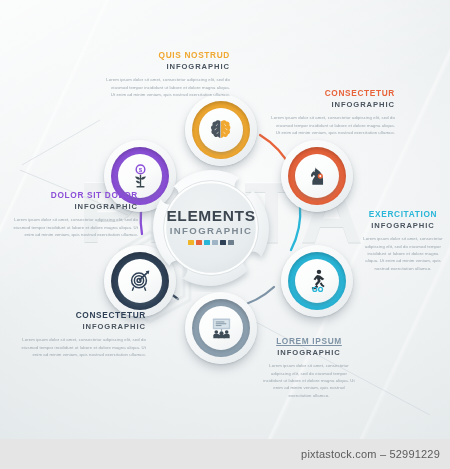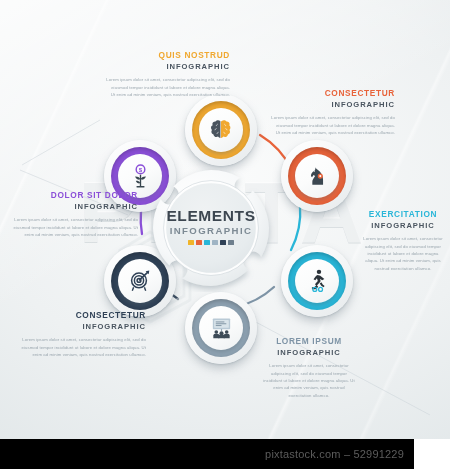--- a/index.html
+++ b/index.html
@@ -52,21 +52,21 @@
   .inner svg{display:block;}
 
   
   #hub{position:absolute;left:147px;top:164px;width:128px;height:128px;}
   .hubtxt{position:absolute;left:0;right:0;top:44px;text-align:center;pointer-events:none;}
   .hubtxt .h1{font-size:15.5px;font-weight:700;color:#3c4650;letter-spacing:.6px;line-height:1;}
   .hubtxt .h2{font-size:9.6px;font-weight:700;color:#7d8a94;letter-spacing:1.4px;line-height:1;margin-top:2px;}
   .sq{display:flex;gap:2.6px;justify-content:center;margin-top:5px;}
   .sq i{width:5.4px;height:5.4px;display:block;border-radius:.5px;}
 
-  #footer{height:30px;width:414px;background:#000000;display:flex;align-items:center;justify-content:flex-end;}
+  #footer{height:30px;width:450px;background:#e5e5e5;display:flex;align-items:center;justify-content:flex-end;}
   #footer span{font-size:11px;color:#5c5c5c;padding-right:10px;letter-spacing:.2px;}
 </style>
 </head>
 <body>
 
 <div id="stage">
 
   <div class="wm">PIXTA</div>
 
   <svg width="450" height="439" style="position:absolute;left:0;top:0;">
@@ -178,21 +178,21 @@
             <circle cx="18.4" cy="15.2" r="1.9"></circle>
               <path d="M15.3 21.6v-2.8c0-1.2 1.4-2.1 3.1-2.1s3.1.9 3.1 2.1v2.8z"></path>
             <circle cx="13" cy="16.4" r="2.1"></circle>
               <path d="M9.6 21.6v-2.1c0-1.3 1.5-2.3 3.4-2.3s3.4 1 3.4 2.3v2.1z"></path>
           </g>
         </svg>
       </div>
     </div>
   </div>
   <div class="tb ta-l" style="left:263px;top:336px;width:92px;">
-    <p class="t1" style="color:#7E94A6;">LOREM IPSUM</p>
+    <p class="t1" style="color:#7E94A6;text-decoration:underline;">LOREM IPSUM</p>
     <p class="t2">INFOGRAPHIC</p>
     <p class="body">Lorem ipsum dolor sit amet, consectetur adipiscing elit, sed do eiusmod tempor incididunt ut labore et dolore magna aliqua. Ut enim ad minim veniam, quis nostrud exercitation ullamco.</p>
   </div>
 
   <div class="node" style="left:104px;top:245px;width:72px;height:72px;">
     <div class="ring" style="width:58px;height:58px;background:#2F4156;">
       <div class="inner" style="width:44px;height:44px;">
         <svg width="24" height="24" viewBox="0 0 24 24">
           <g fill="none" stroke="#2F4156">
             <circle cx="11" cy="11.4" r="7.4" stroke-width="1.5"></circle>

